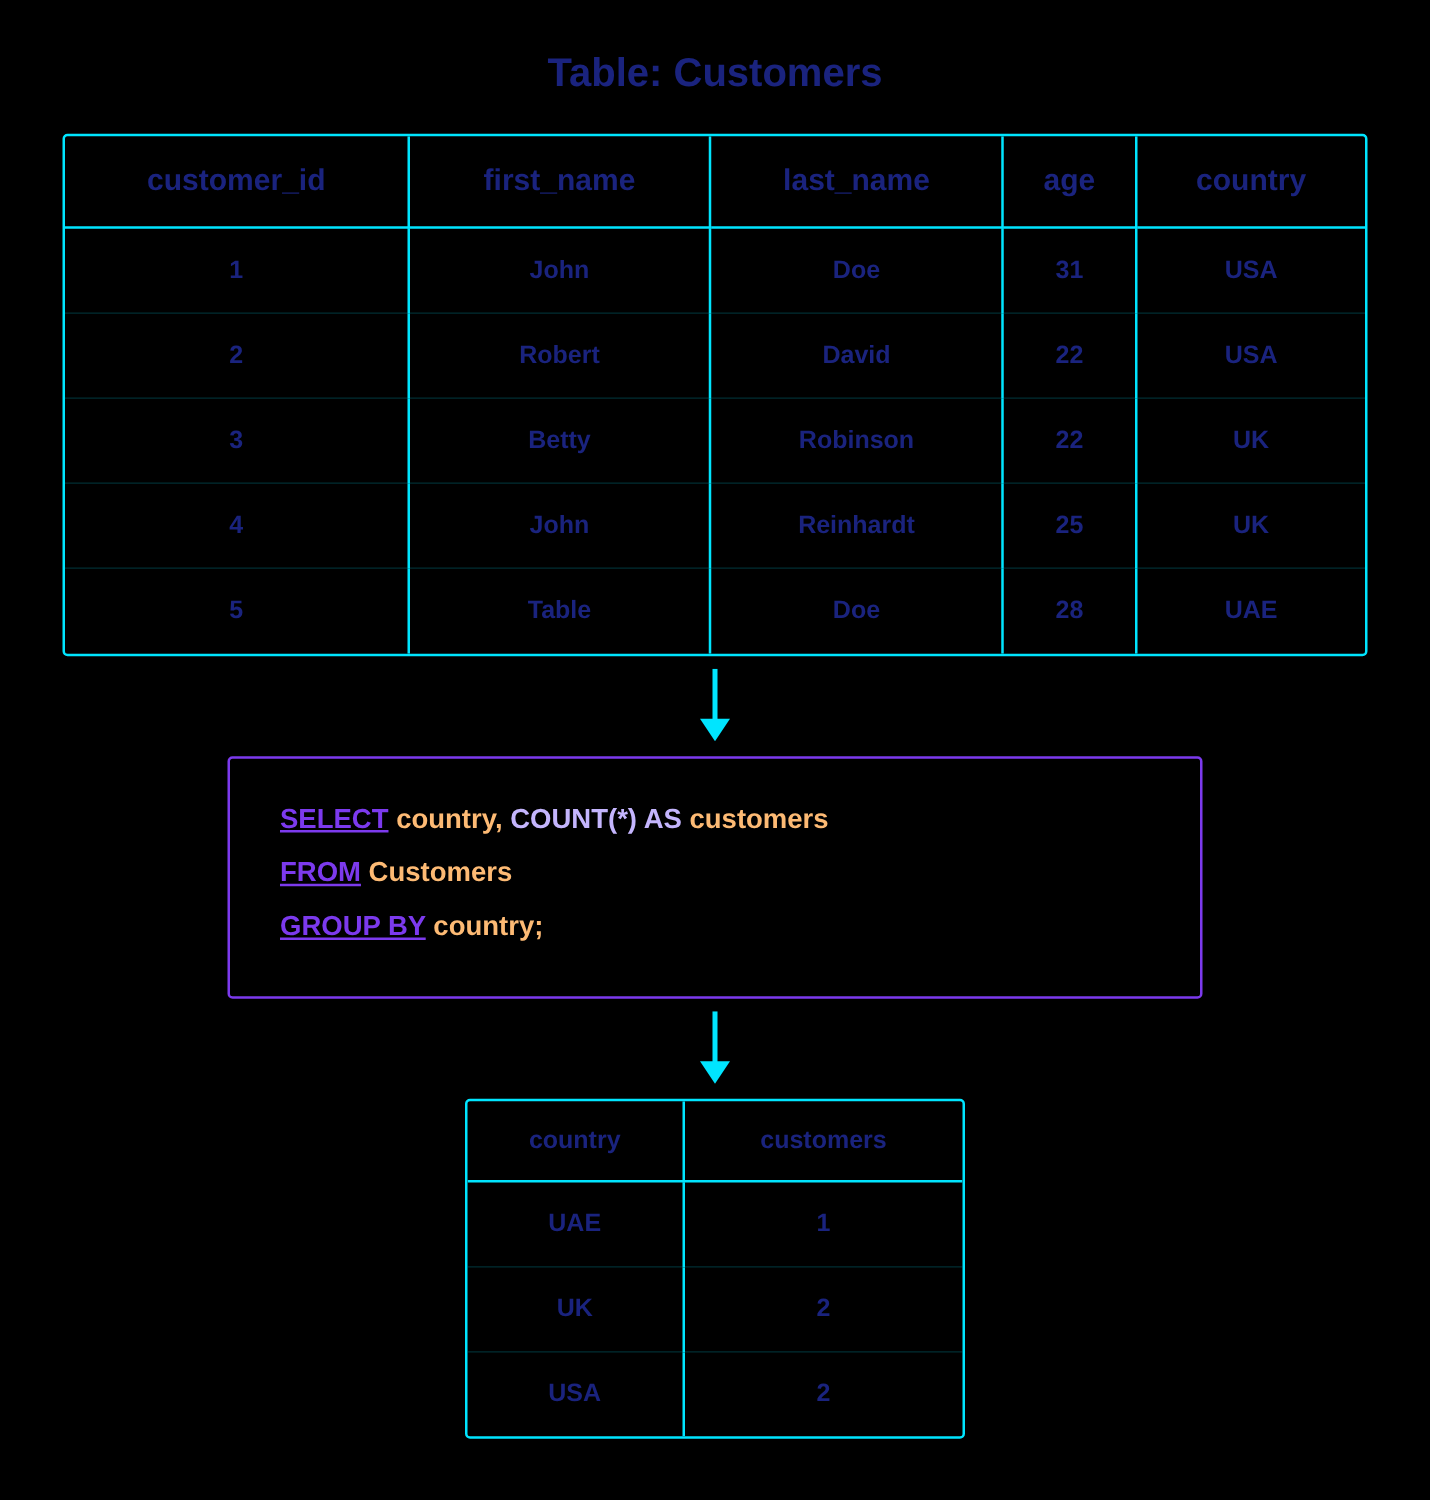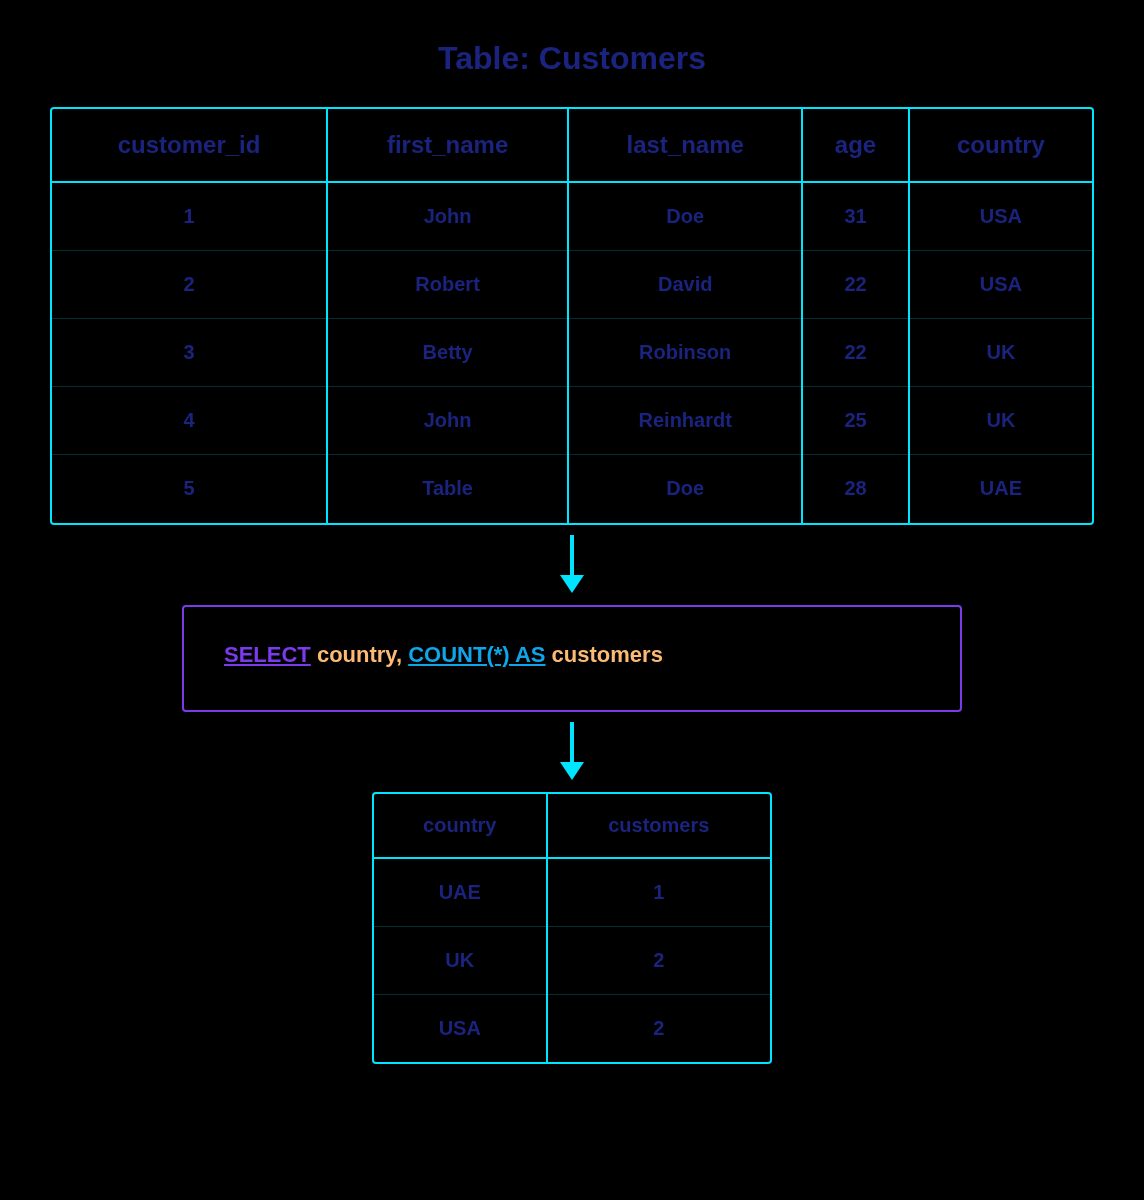--- a/index.html
+++ b/index.html
@@ -108,22 +108,21 @@
     .sql-keyword {
       color: #7c3aed;
       text-decoration: underline;
     }
 
     .sql-text {
       color: #fdba74;
     }
 
     .sql-highlight {
-      color: #0ea5e9;
-      text-decoration: underline;
+      color: #c4b5fd;
     }
 
     
     .result-table-wrapper {
       border: 2.5px solid #00e5ff;
       border-radius: 4px;
       overflow: hidden;
       width: 400px;
       margin: 0 auto;
     }
@@ -226,20 +225,26 @@
     <svg viewBox="0 0 40 60" fill="none" xmlns="http://www.w3.org/2000/svg">
       <line x1="20" y1="0" x2="20" y2="45" stroke="#00e5ff" stroke-width="4"></line>
       <polygon points="20,58 8,40 32,40" fill="#00e5ff"></polygon>
     </svg>
   </div>
 
   <div class="sql-box">
     <div class="sql-line">
       <span class="sql-keyword">SELECT</span><span class="sql-text"> country, </span><span class="sql-highlight">COUNT(*) AS</span><span class="sql-text"> customers</span>
     </div>
+    <div class="sql-line">
+      <span class="sql-keyword">FROM</span><span class="sql-text"> Customers</span>
+    </div>
+    <div class="sql-line">
+      <span class="sql-keyword">GROUP BY</span><span class="sql-text"> country;</span>
+    </div>
   </div>
 
   <div class="arrow-down">
     <svg viewBox="0 0 40 60" fill="none" xmlns="http://www.w3.org/2000/svg">
       <line x1="20" y1="0" x2="20" y2="45" stroke="#00e5ff" stroke-width="4"></line>
       <polygon points="20,58 8,40 32,40" fill="#00e5ff"></polygon>
     </svg>
   </div>
 
   <div class="result-table-wrapper">

